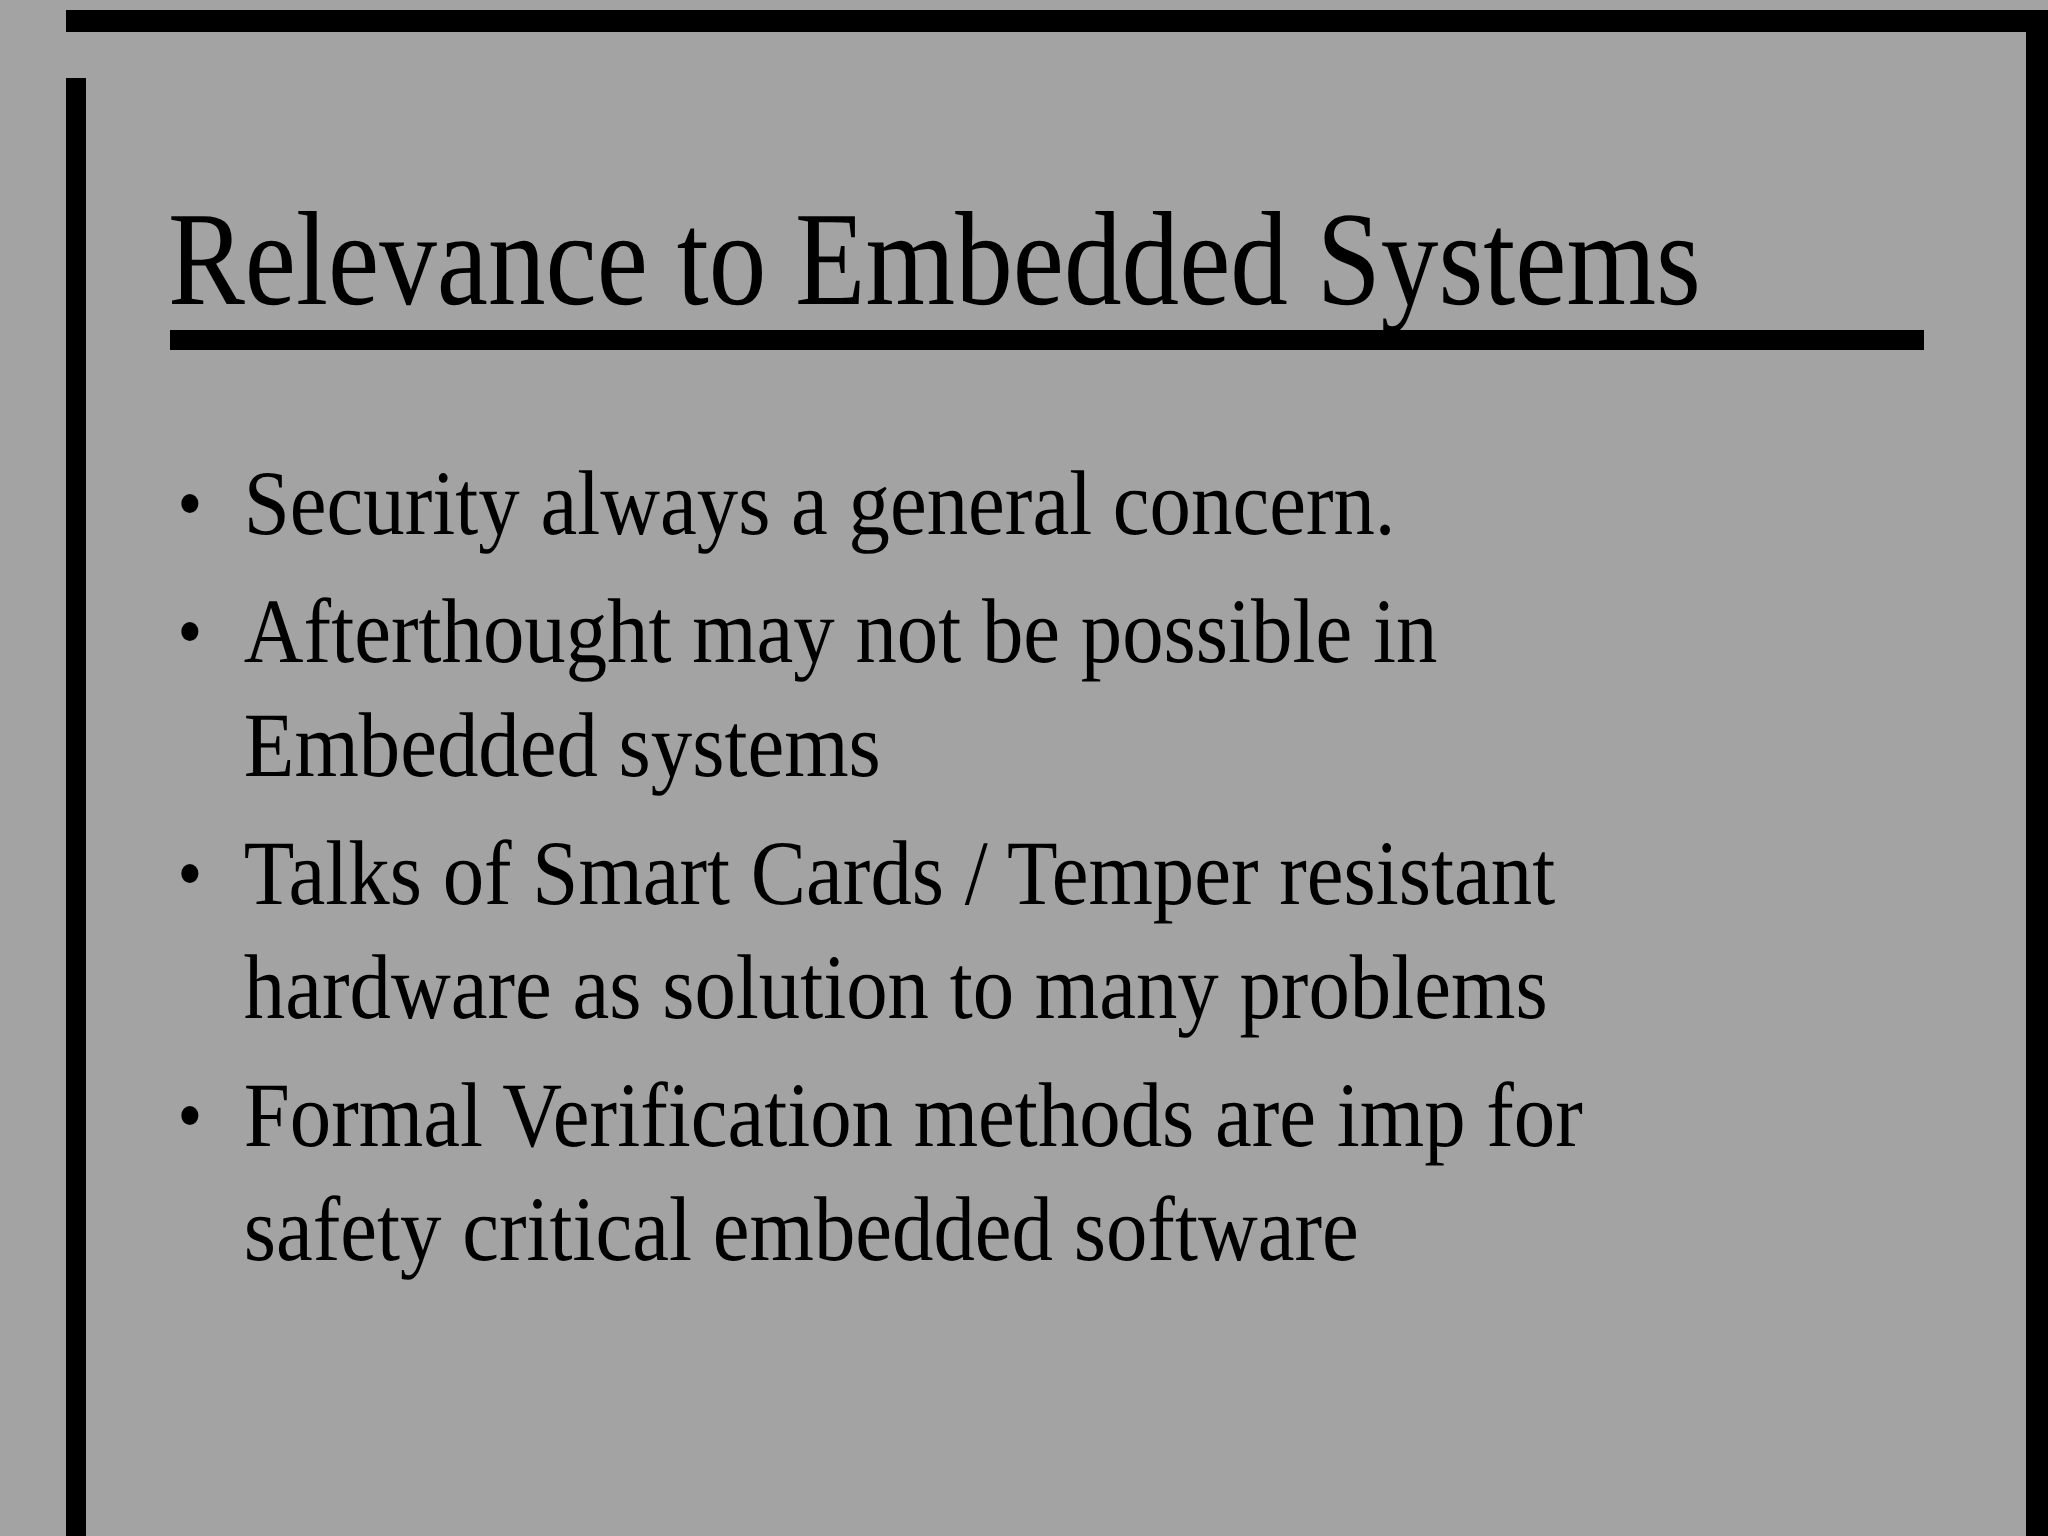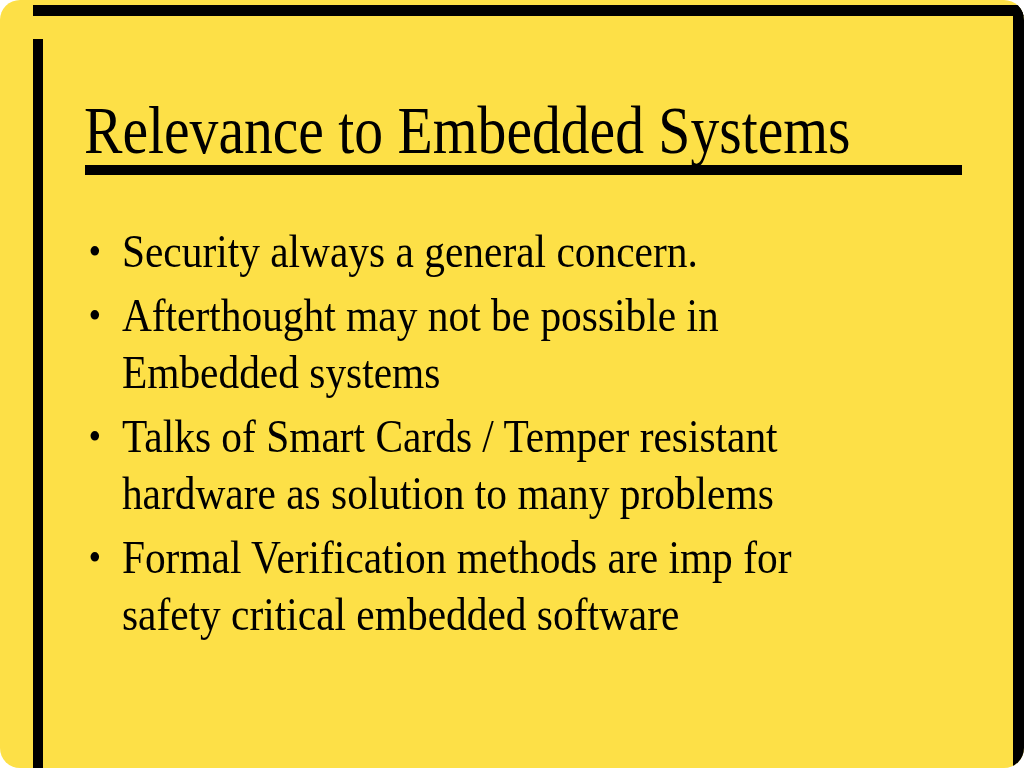--- a/index.html
+++ b/index.html
@@ -4,25 +4,24 @@
 <style>
   html, body {
     margin: 0;
     padding: 0;
     background: #ffffff;
   }
   .slide {
     position: relative;
     width: 1024px;
     height: 768px;
-    background: #fde047;
+    background: #a3a3a3;
     overflow: hidden;
     font-family: "Liberation Serif", serif;
     color: #000000;
-    border-radius: 20px;
   }
   
   .frame-top {
     position: absolute;
     left: 33px; top: 5px;
     width: 991px; height: 11px;
     background: #000000;
   }
   .frame-right {
     position: absolute;

